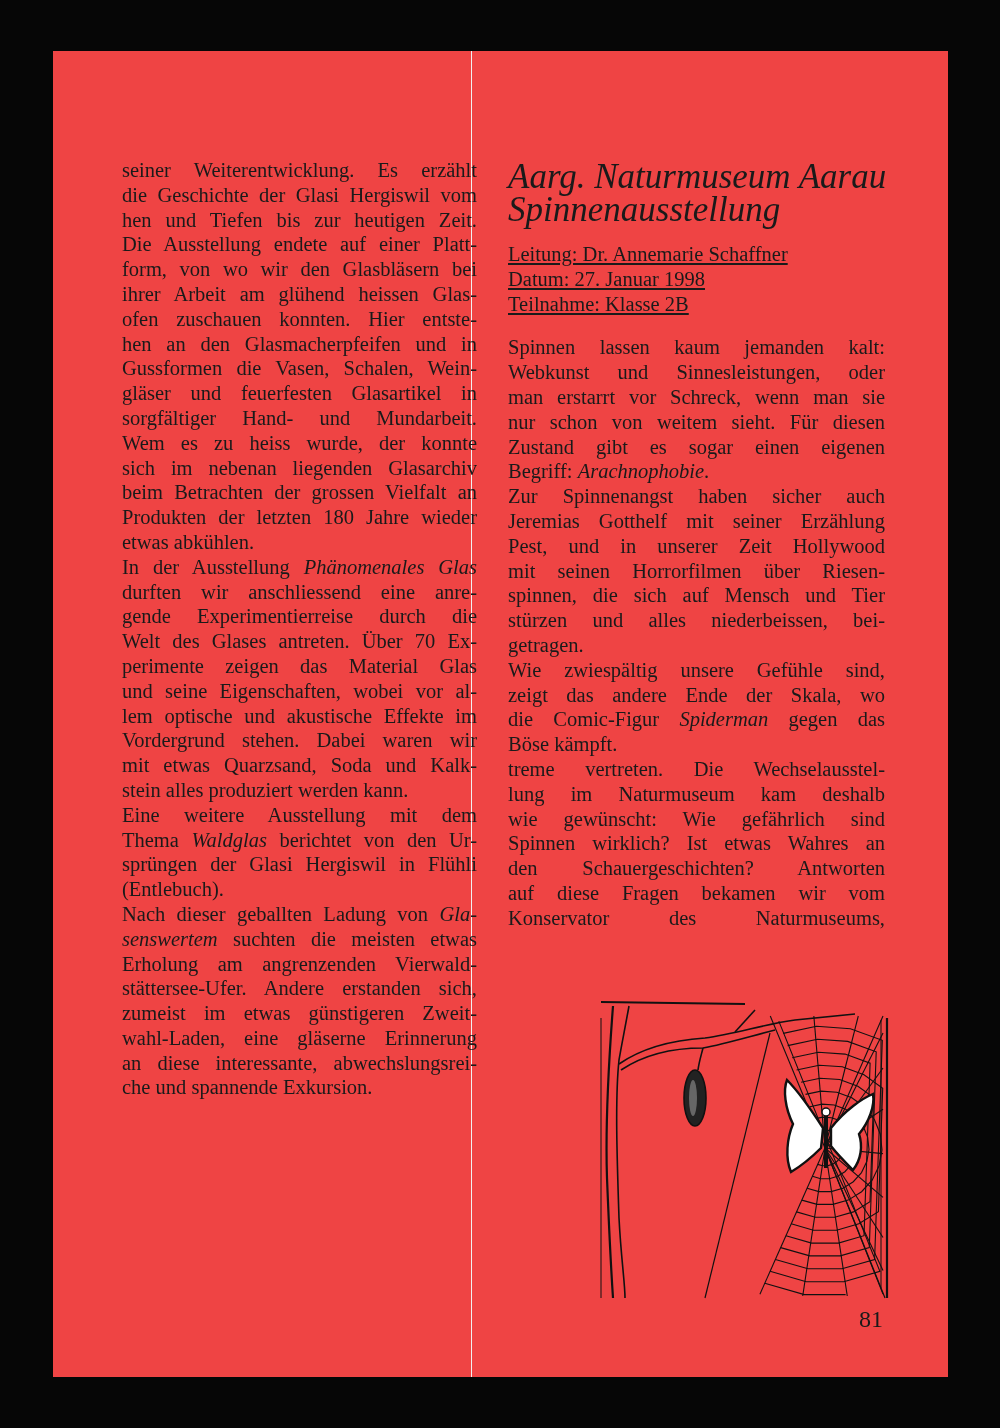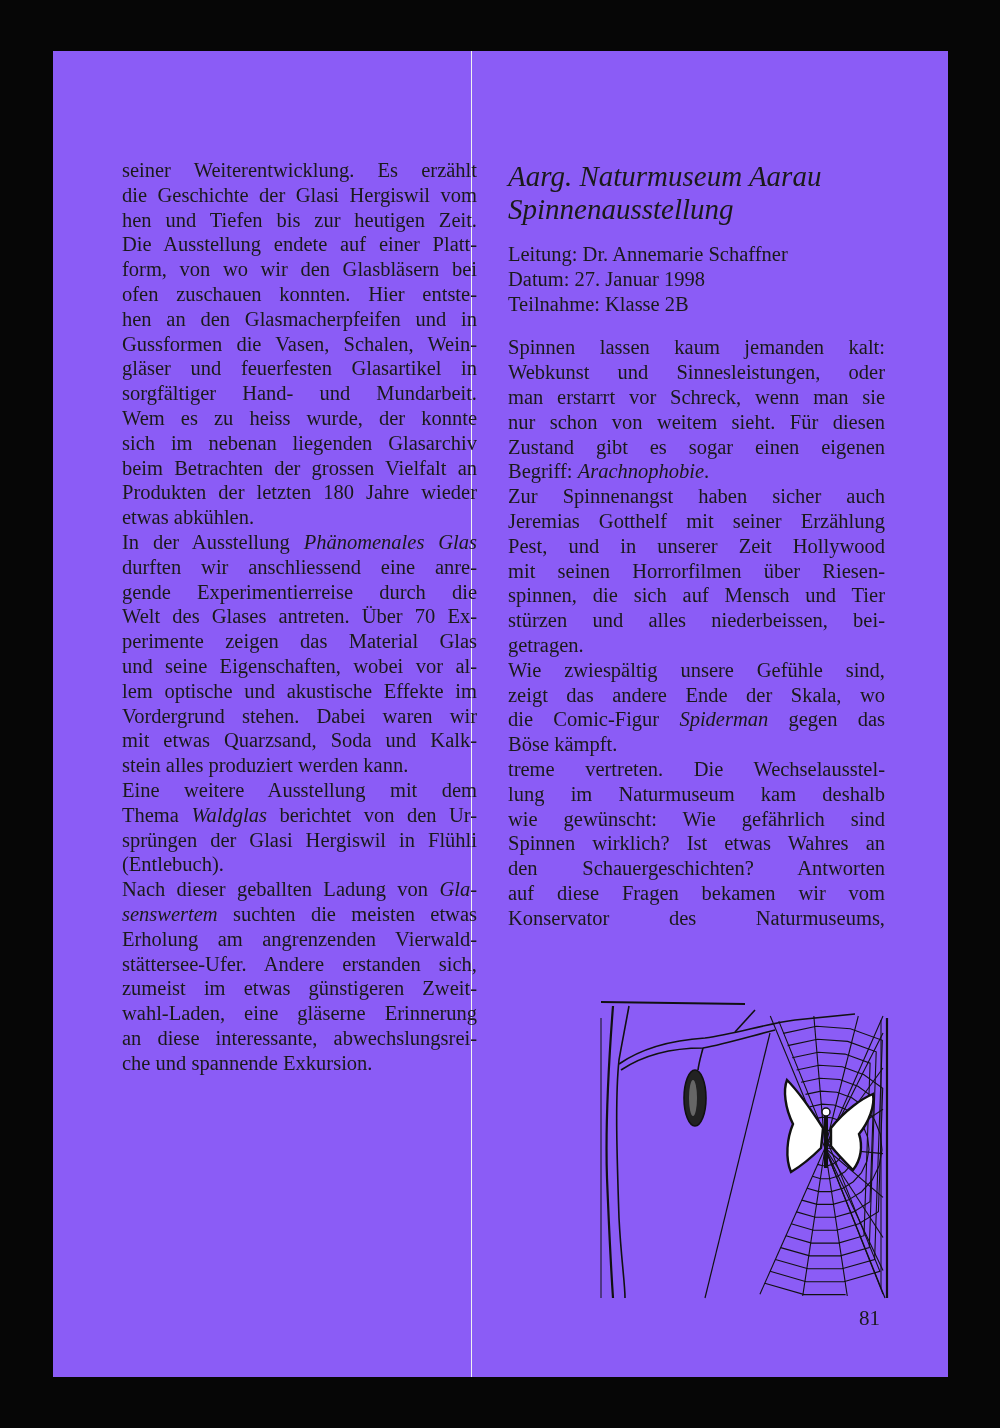--- a/index.html
+++ b/index.html
@@ -1,44 +1,45 @@
 <!DOCTYPE html>
 <html><head>
 <meta charset="utf-8">
 <style>
   html, body { margin:0; padding:0; }
   body { width:1000px; height:1428px; background:#060606; position:relative; overflow:hidden; }
-  .page { position:absolute; left:53px; top:51px; width:895px; height:1326px; background:#8b5cf6; }
+  .page { position:absolute; left:53px; top:51px; width:895px; height:1326px; background:#ef4444; }
   .fold { position:absolute; left:418px; top:0; width:1px; height:100%; background:#f1f1f1; }
   .col { position:absolute; font-family:"Liberation Serif", "DejaVu Serif", serif; color:#1a1a1a; font-size:20.5px; line-height:24.8px; text-align:justify; }
   .col-left { left:69px; top:107px; width:355px; }
   .col-right { left:455px; top:107px; width:377px; }
   .line { display:block; white-space:nowrap; text-align:justify; text-align-last:justify; }
   .line.last { text-align-last:left; }
-  .title { font-style:italic; font-size:29px; line-height:33px; margin-top:2px; }
+  .title { font-style:italic; font-size:35px; line-height:33px; margin-top:2px; }
   .title .line { text-align-last:left; }
-  .meta { margin-top:16px; }
+  .meta { margin-top:16px;text-decoration:underline; }
   .meta .line { text-align-last:left; }
   .body-right { margin-top:19px; }
   i { font-style:italic; }
   .illus { position:absolute; left:542px; top:947px; width:296px; height:305px; }
-  .pagenum { position:absolute; left:806px; top:1255px; font-family:"Liberation Serif", "DejaVu Serif", serif; font-size:21px; color:#1a1a1a; }
+  .pagenum { position:absolute; left:806px; top:1255px; font-family:"Liberation Serif", "DejaVu Serif", serif; font-size:24px; color:#1a1a1a; }
 </style>
 </head>
 <body>
 
 <div class="page">
   <div class="fold"></div>
 
   <div class="col col-left" id="left-col">
       <span class="line">seiner Weiterentwicklung. Es erzählt</span>
       <span class="line">die Geschichte der Glasi Hergiswil vom</span>
       <span class="line">hen und Tiefen bis zur heutigen Zeit.</span>
       <span class="line">Die Ausstellung endete auf einer Platt-</span>
       <span class="line">form, von wo wir den Glasbläsern bei</span>
+      <span class="line">ihrer Arbeit am glühend heissen Glas-</span>
       <span class="line">ofen zuschauen konnten. Hier entste-</span>
       <span class="line">hen an den Glasmacherpfeifen und in</span>
       <span class="line">Gussformen die Vasen, Schalen, Wein-</span>
       <span class="line">gläser und feuerfesten Glasartikel in</span>
       <span class="line">sorgfältiger Hand- und Mundarbeit.</span>
       <span class="line">Wem es zu heiss wurde, der konnte</span>
       <span class="line">sich im nebenan liegenden Glasarchiv</span>
       <span class="line">beim Betrachten der grossen Vielfalt an</span>
       <span class="line">Produkten der letzten 180 Jahre wieder</span>
       <span class="line last">etwas abkühlen.</span>

